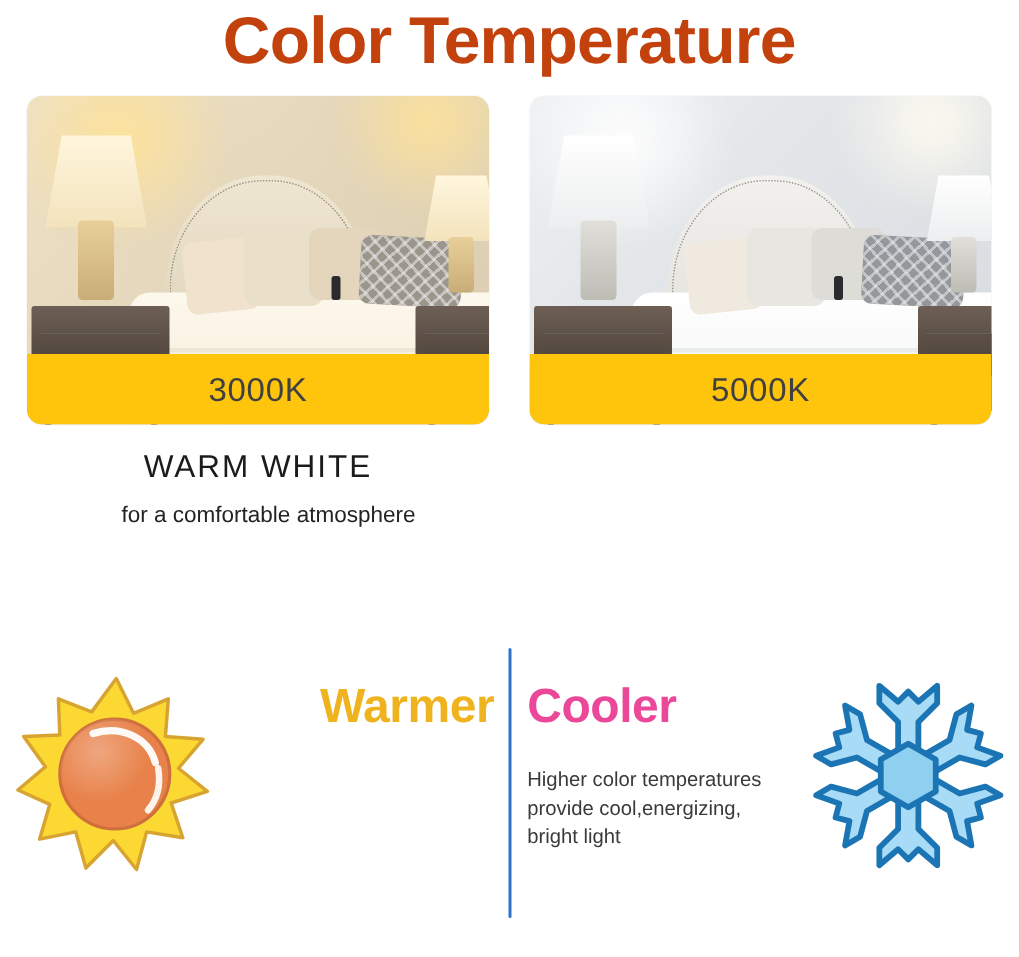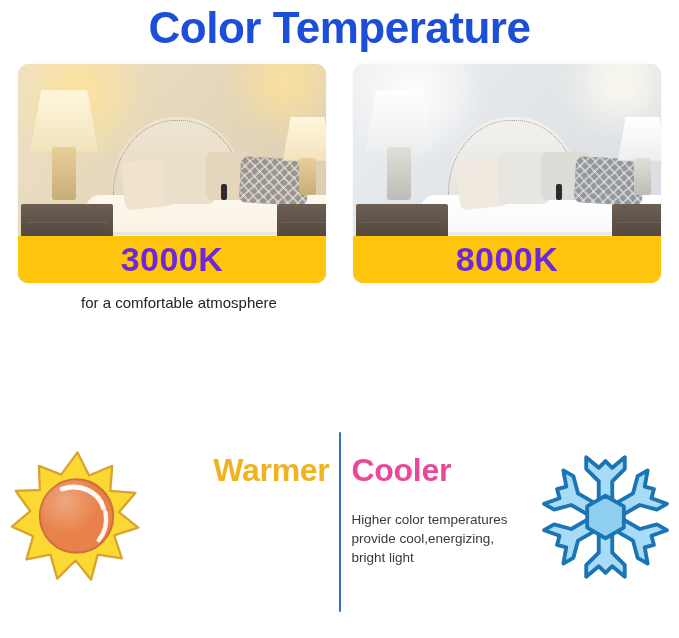--- a/index.html
+++ b/index.html
@@ -11,21 +11,21 @@
     width: 679px;
     height: 638px;
     overflow: hidden;
     font-family: "Liberation Sans", sans-serif;
     position: relative;
   }
 
   
   .title {
     text-align: center;
-    color: #1d4ed8;
+    color: #c2410c;
     font-size: 44px;
     font-weight: bold;
     letter-spacing: -0.5px;
     line-height: 1;
     padding-top: 6px;
     height: 54px;
     box-sizing: border-box;
   }
 
   
@@ -218,23 +218,23 @@
   .kelvin-band {
     position: absolute;
     left: 0; right: 0; bottom: 0;
     height: 47px;
     background: #ffc40c;
     display: flex;
     align-items: center;
     justify-content: center;
   }
   .kelvin-band span {
-    color: #6d28d9;
-    font-size: 34px;
-    font-weight: bold;
+    color: #404040;
+    font-size: 22px;
+    font-weight: normal;
     letter-spacing: 0.5px;
   }
 
   
   .caption-name {
     margin-top: 17px;
     font-size: 21px;
     color: #1b1b1b;
     letter-spacing: 1.3px;
     text-align: center;
@@ -354,20 +354,21 @@
         <div class="lamp lamp-right">
           <div class="shade"></div>
           <div class="base"></div>
         </div>
         <div class="floorline"></div>
       </div>
       <div class="kelvin-band">
         <span>3000K</span>
       </div>
     </div>
+    <div class="caption-name">WARM WHITE</div>
     <div class="caption-desc">for a comfortable
 atmosphere</div>
   </div>
 
   <div class="compare-col">
     <div class="photo-card">
       <div class="scene cool">
         <div class="wall"></div>
         <div class="glow glow-l"></div>
         <div class="glow glow-r"></div>
@@ -397,21 +398,21 @@
           <div class="shade"></div>
           <div class="base"></div>
         </div>
         <div class="lamp lamp-right">
           <div class="shade"></div>
           <div class="base"></div>
         </div>
         <div class="floorline"></div>
       </div>
       <div class="kelvin-band">
-        <span>8000K</span>
+        <span>5000K</span>
       </div>
     </div>
   </div>
 </div>
 
 <div class="divider"></div>
 
 <div class="bottom">
 
   <div class="bottom-half bottom-left">

